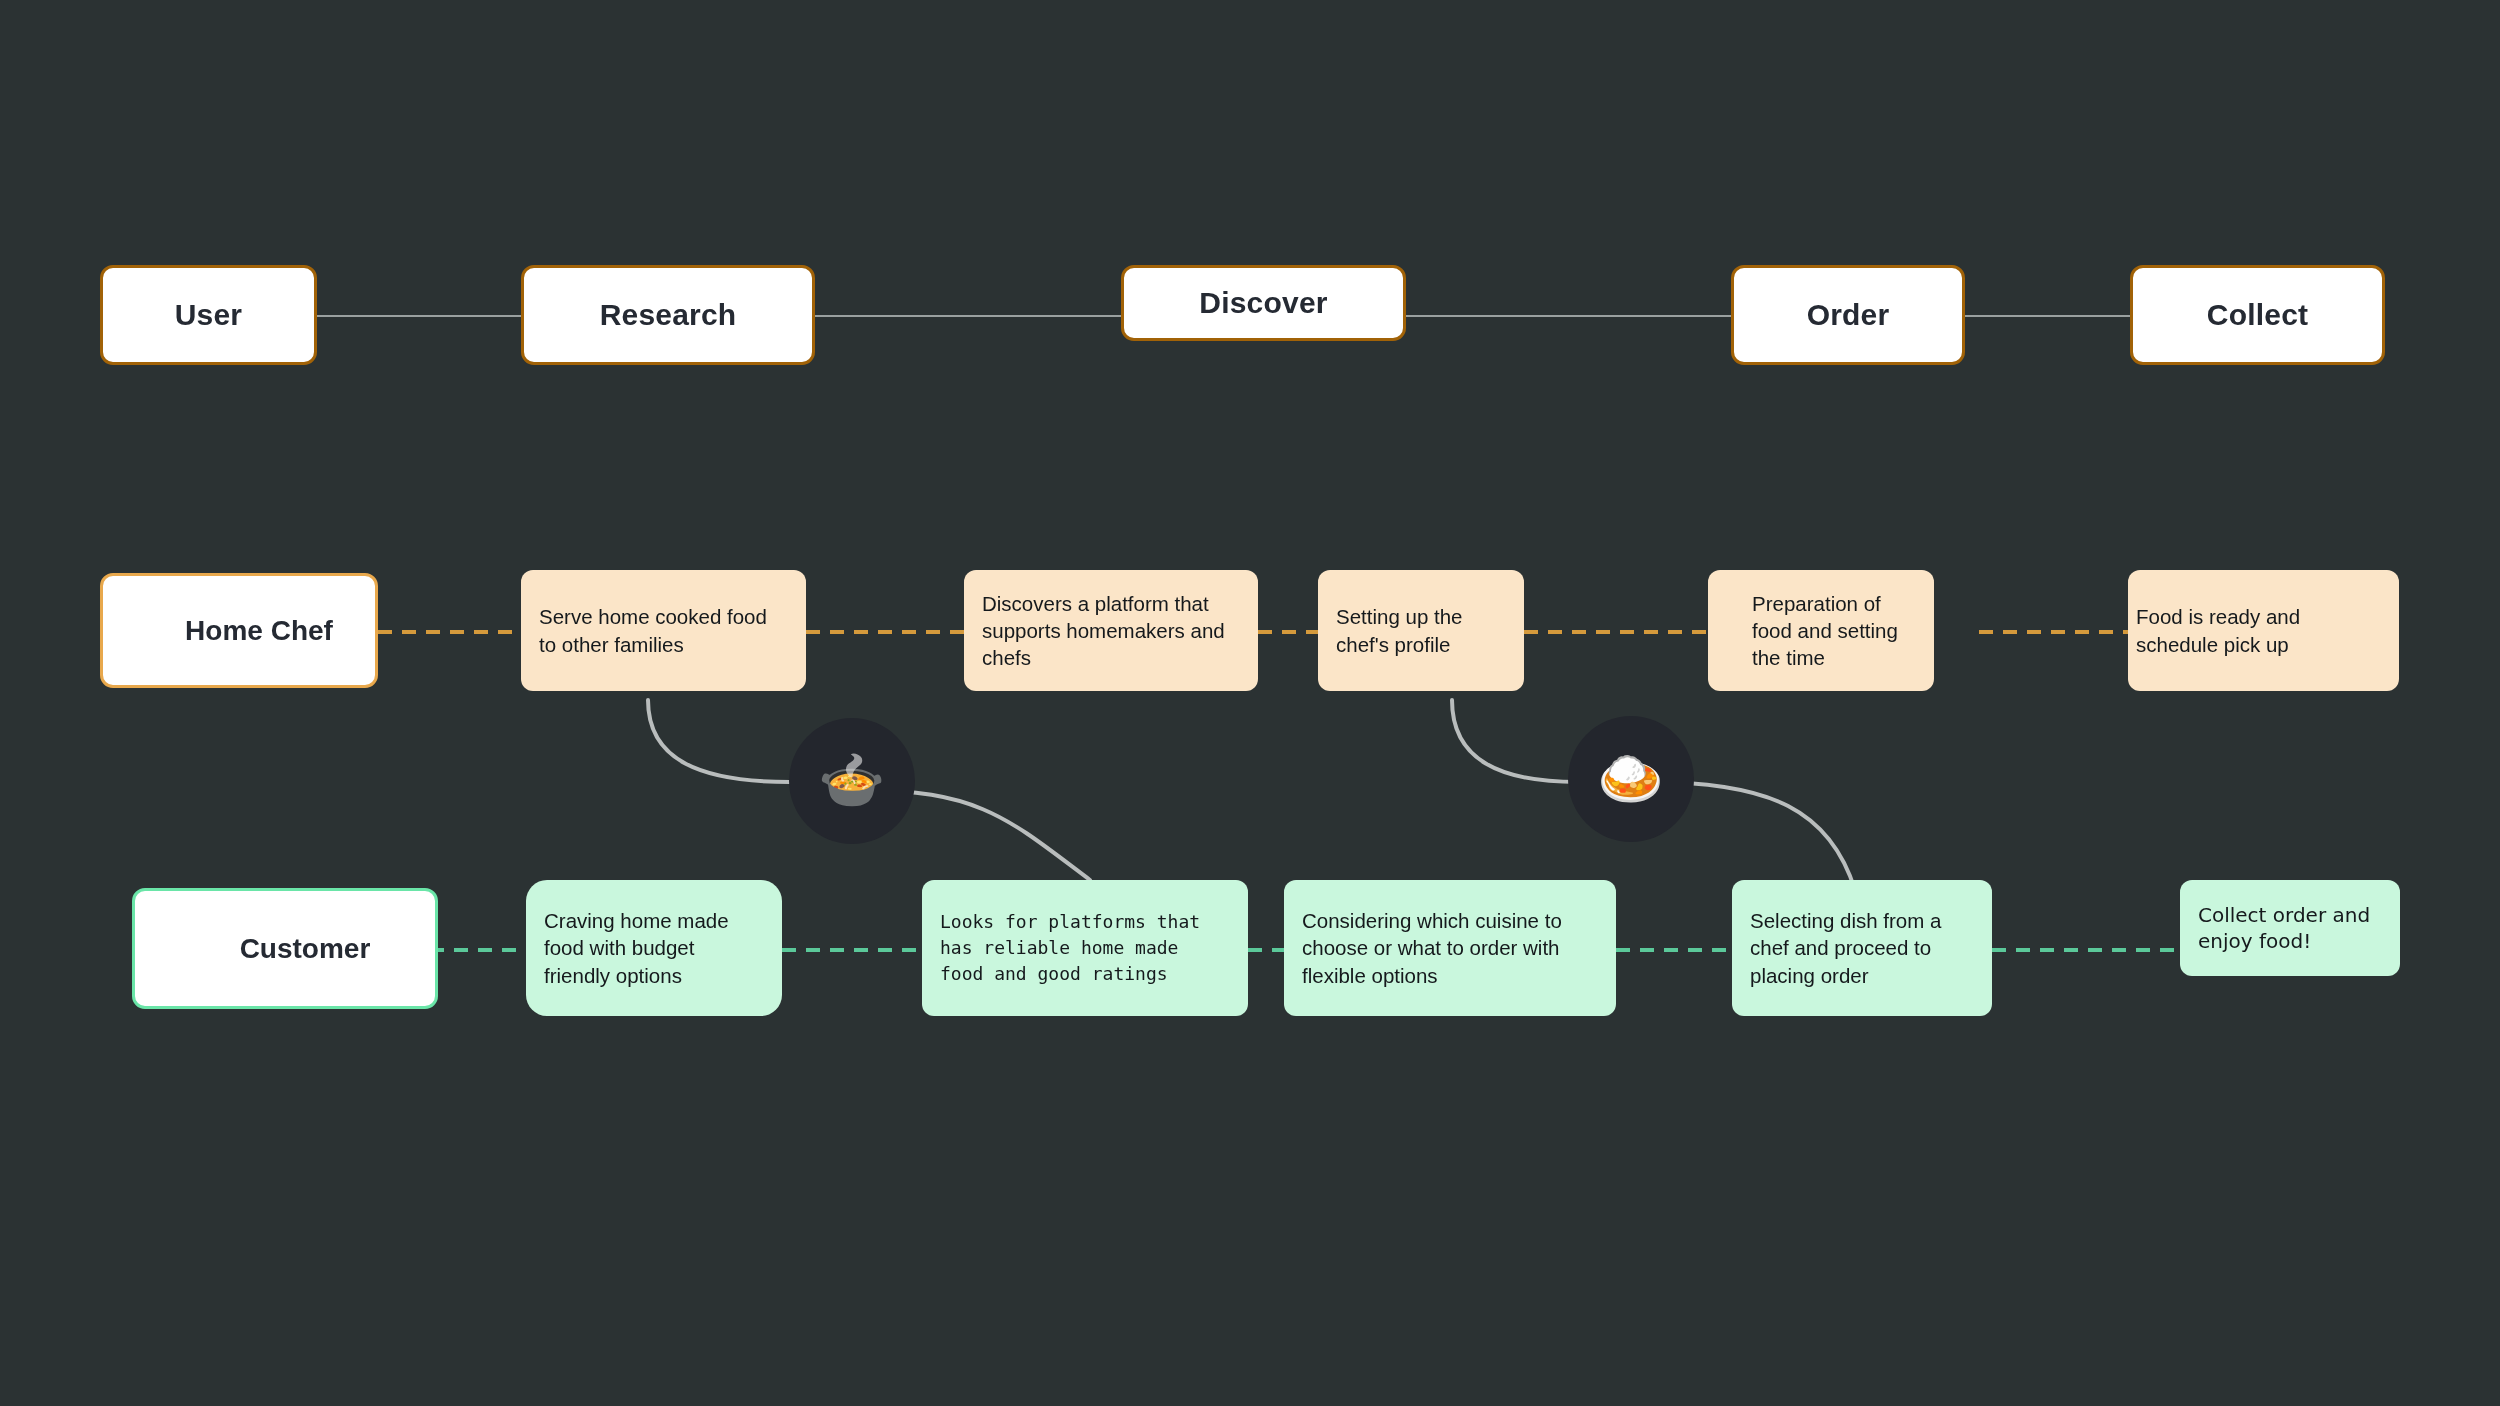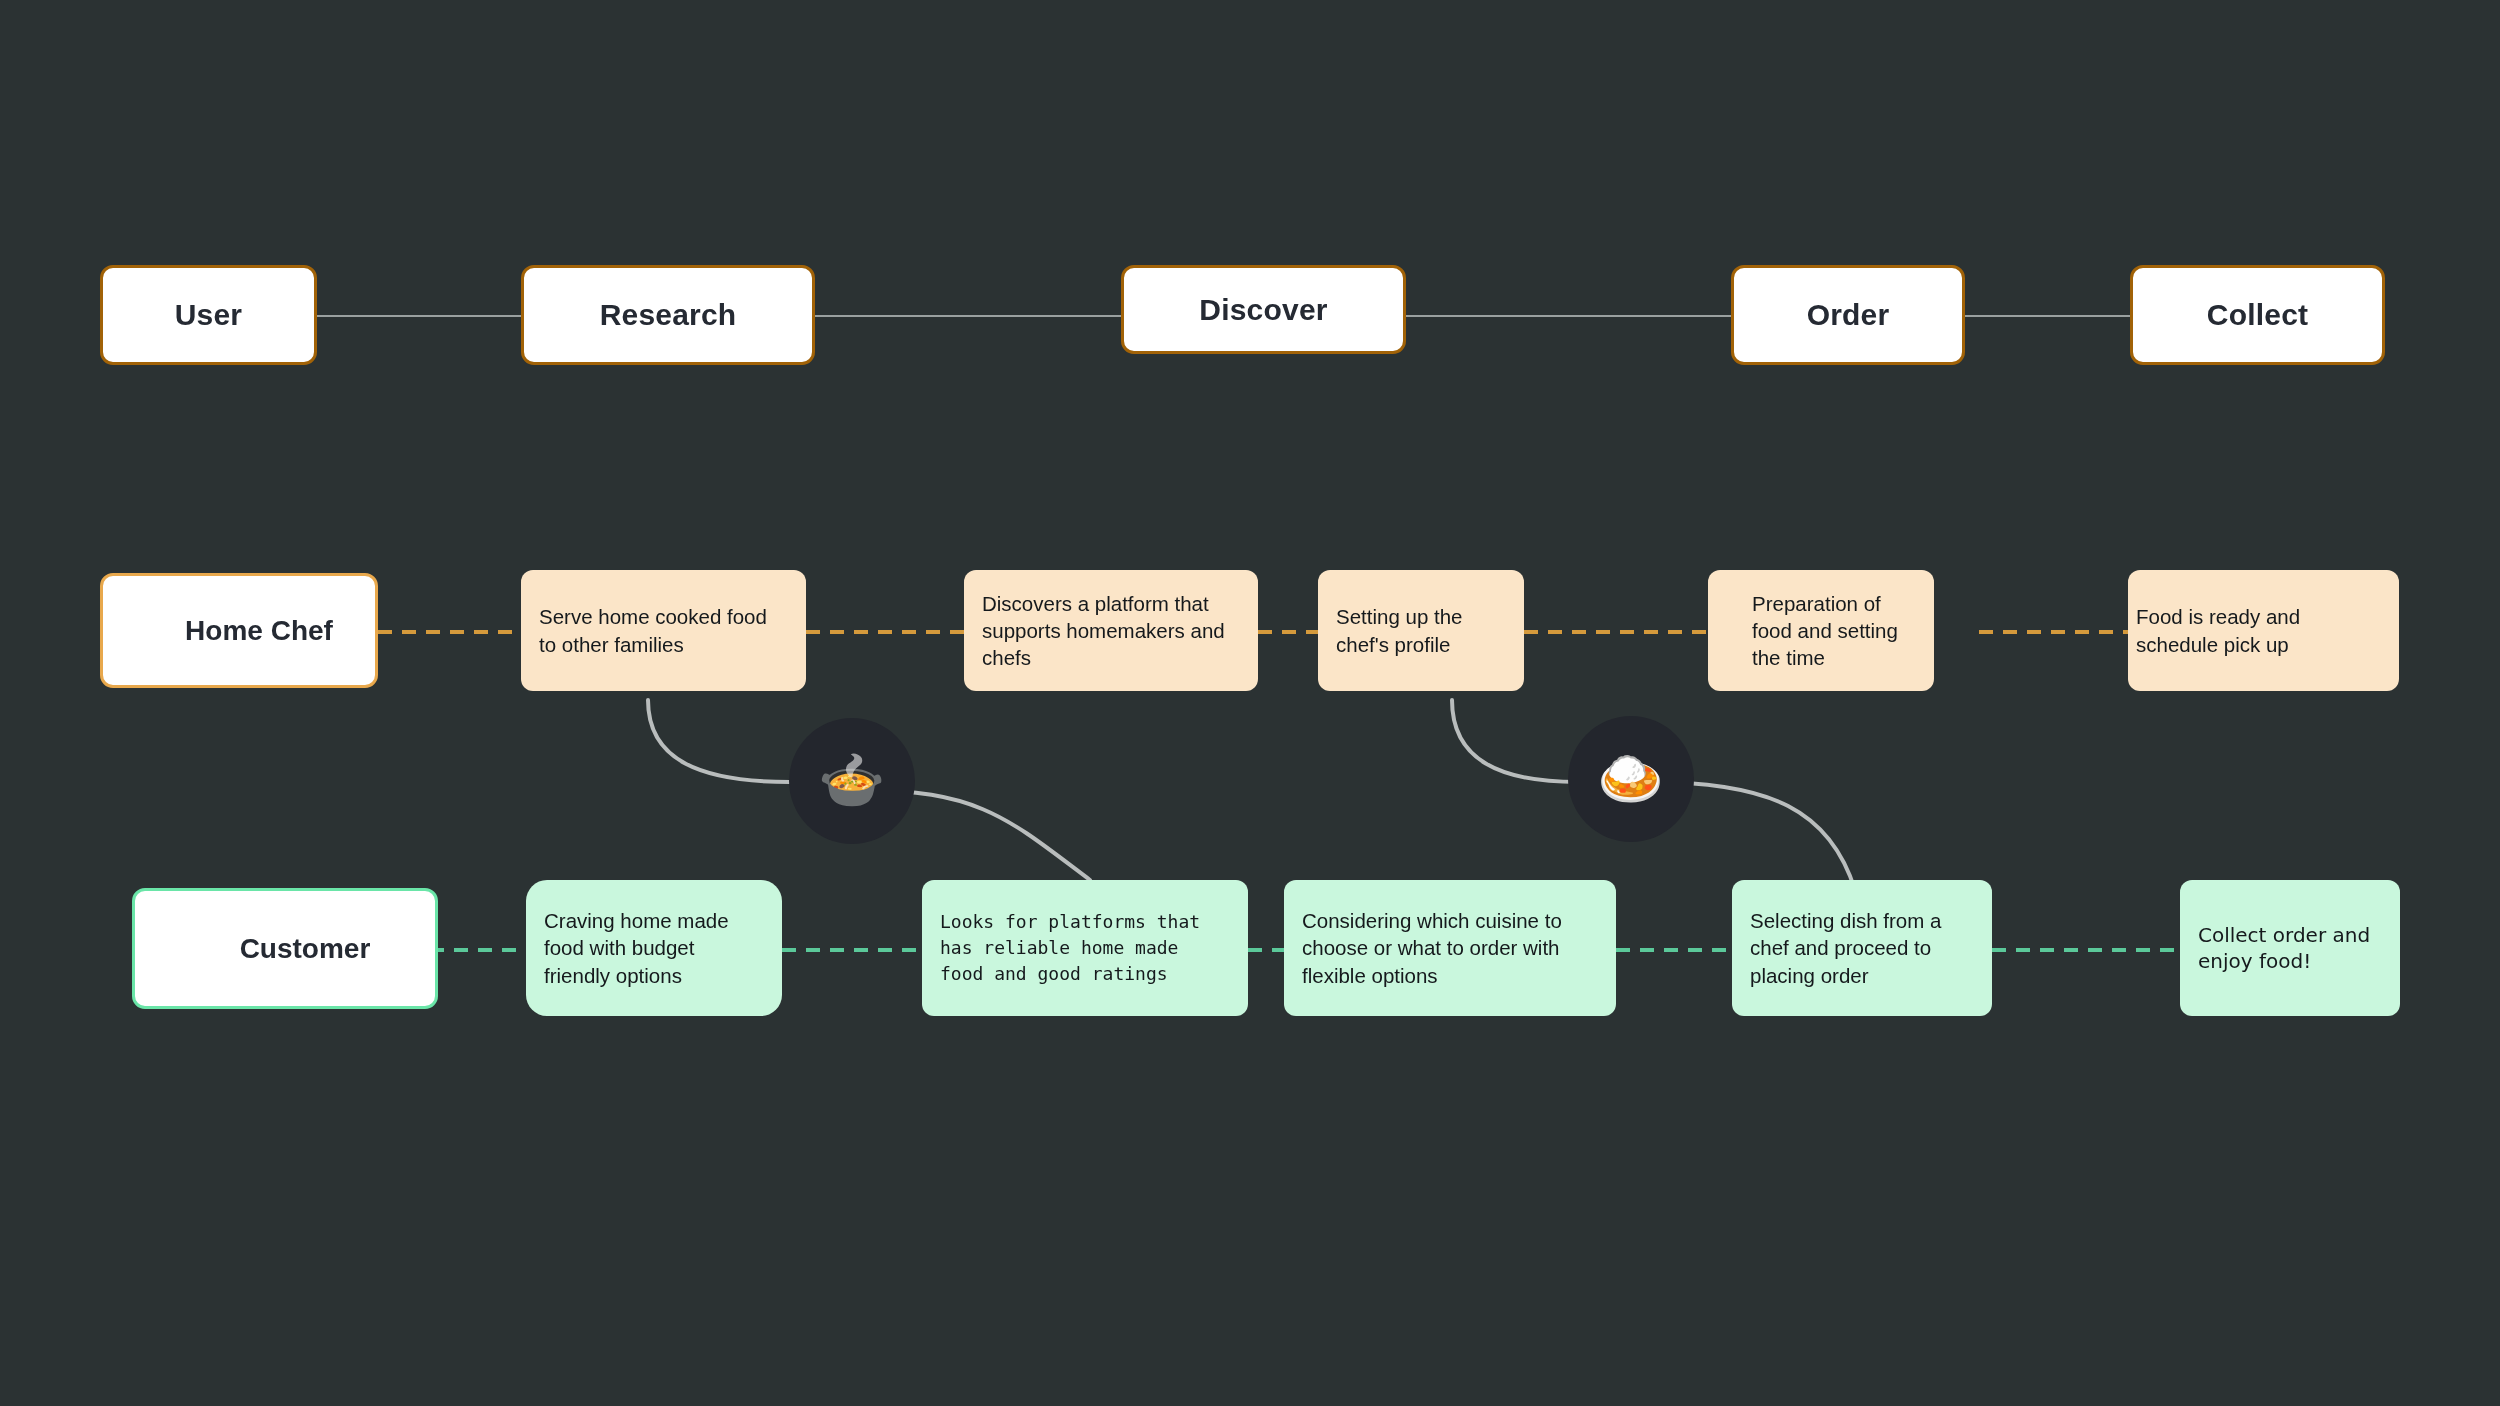--- a/index.html
+++ b/index.html
@@ -145,21 +145,21 @@
   <div class="stage-line" style="left:815px; top:315px; width:306px;"></div>
   <div class="stage-line" style="left:1406px; top:315px; width:325px;"></div>
   <div class="stage-line" style="left:1965px; top:315px; width:165px;"></div>
 
   <div class="node stage-box" style="left:100px; top:265px; width:217px; height:100px;">
     <span>User</span>
   </div>
   <div class="node stage-box" style="left:521px; top:265px; width:294px; height:100px;">
     <span>Research</span>
   </div>
-  <div class="node stage-box" style="left:1121px; top:265px; width:285px; height:89px;">
+  <div class="node stage-box" style="left:1121px; top:265px; width:285px; height:76px;">
     <span>Discover</span>
   </div>
   <div class="node stage-box" style="left:1731px; top:265px; width:234px; height:100px;">
     <span>Order</span>
   </div>
   <div class="node stage-box" style="left:2130px; top:265px; width:255px; height:100px;">
     <span>Collect</span>
   </div>
 
   <div class="dash chef" style="left:378px; top:630px; width:146px;"></div>
@@ -212,17 +212,17 @@
     <span>Looks for platforms that
 has reliable  home made
 food and good ratings</span>
   </div>
   <div class="node card cust" style="left:1284px; top:880px; width:332px; height:136px;">
     <span>Considering which cuisine to choose or what to order with flexible options</span>
   </div>
   <div class="node card cust" style="left:1732px; top:880px; width:260px; height:136px;">
     <span>Selecting dish from a chef and proceed to placing order</span>
   </div>
-  <div class="node card cust alt-face" style="left:2180px; top:880px; width:220px; height:136px;">
+  <div class="node card cust alt-face" style="left:2180px; top:880px; width:220px; height:96px;">
     <span>Collect order and enjoy food!</span>
   </div>
 
 </div>
 
 </body></html>

